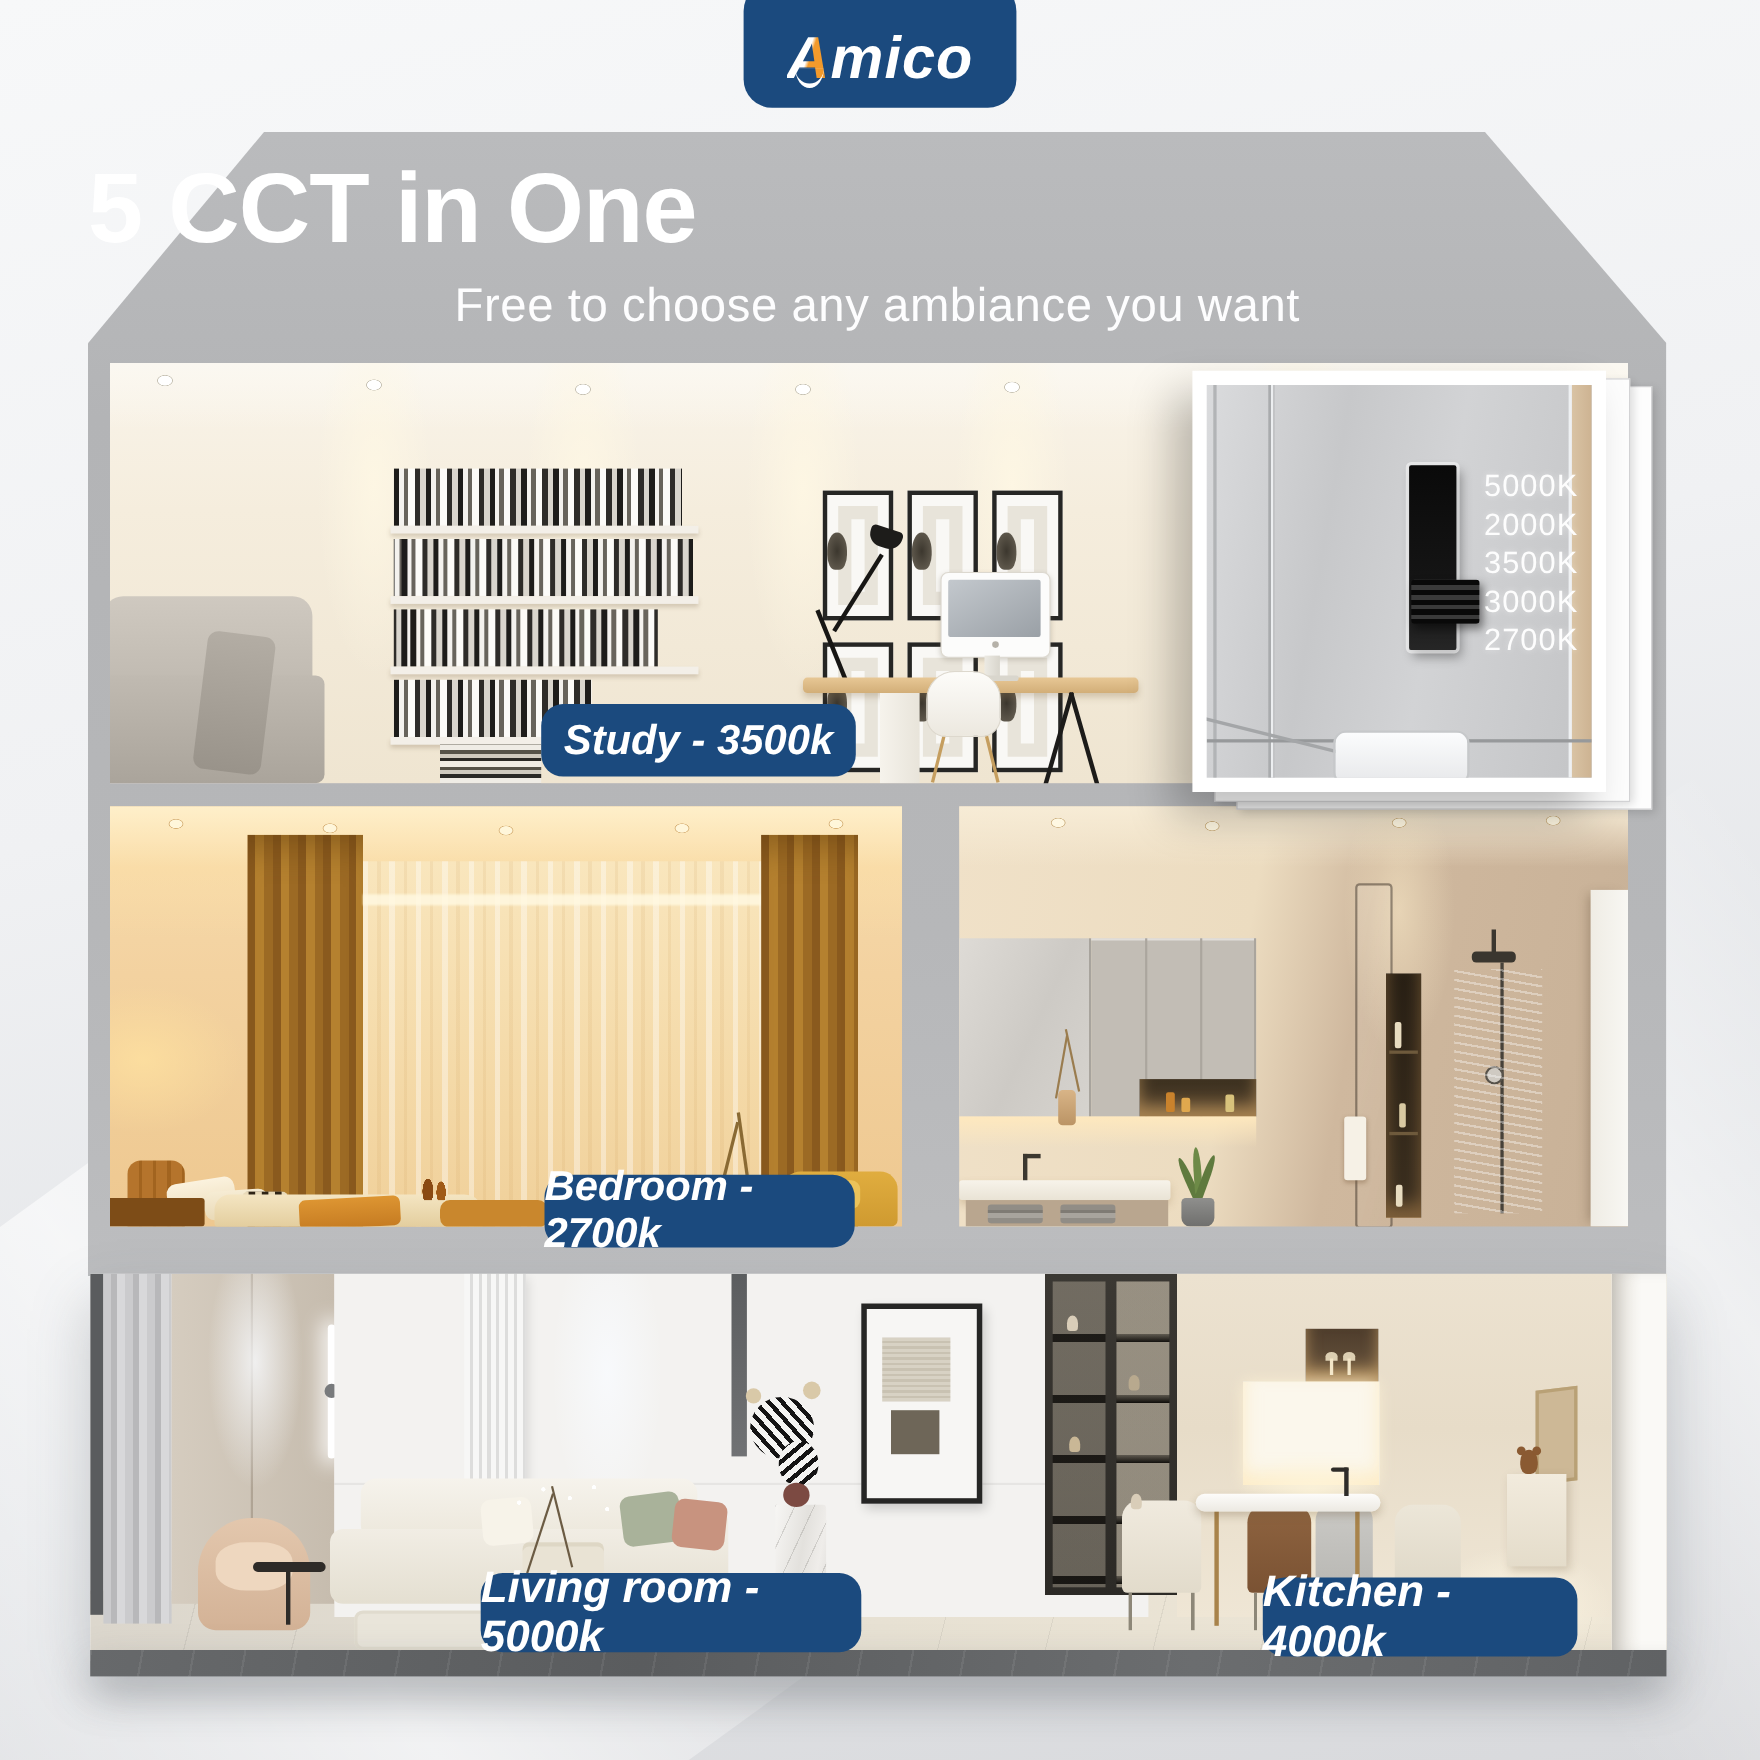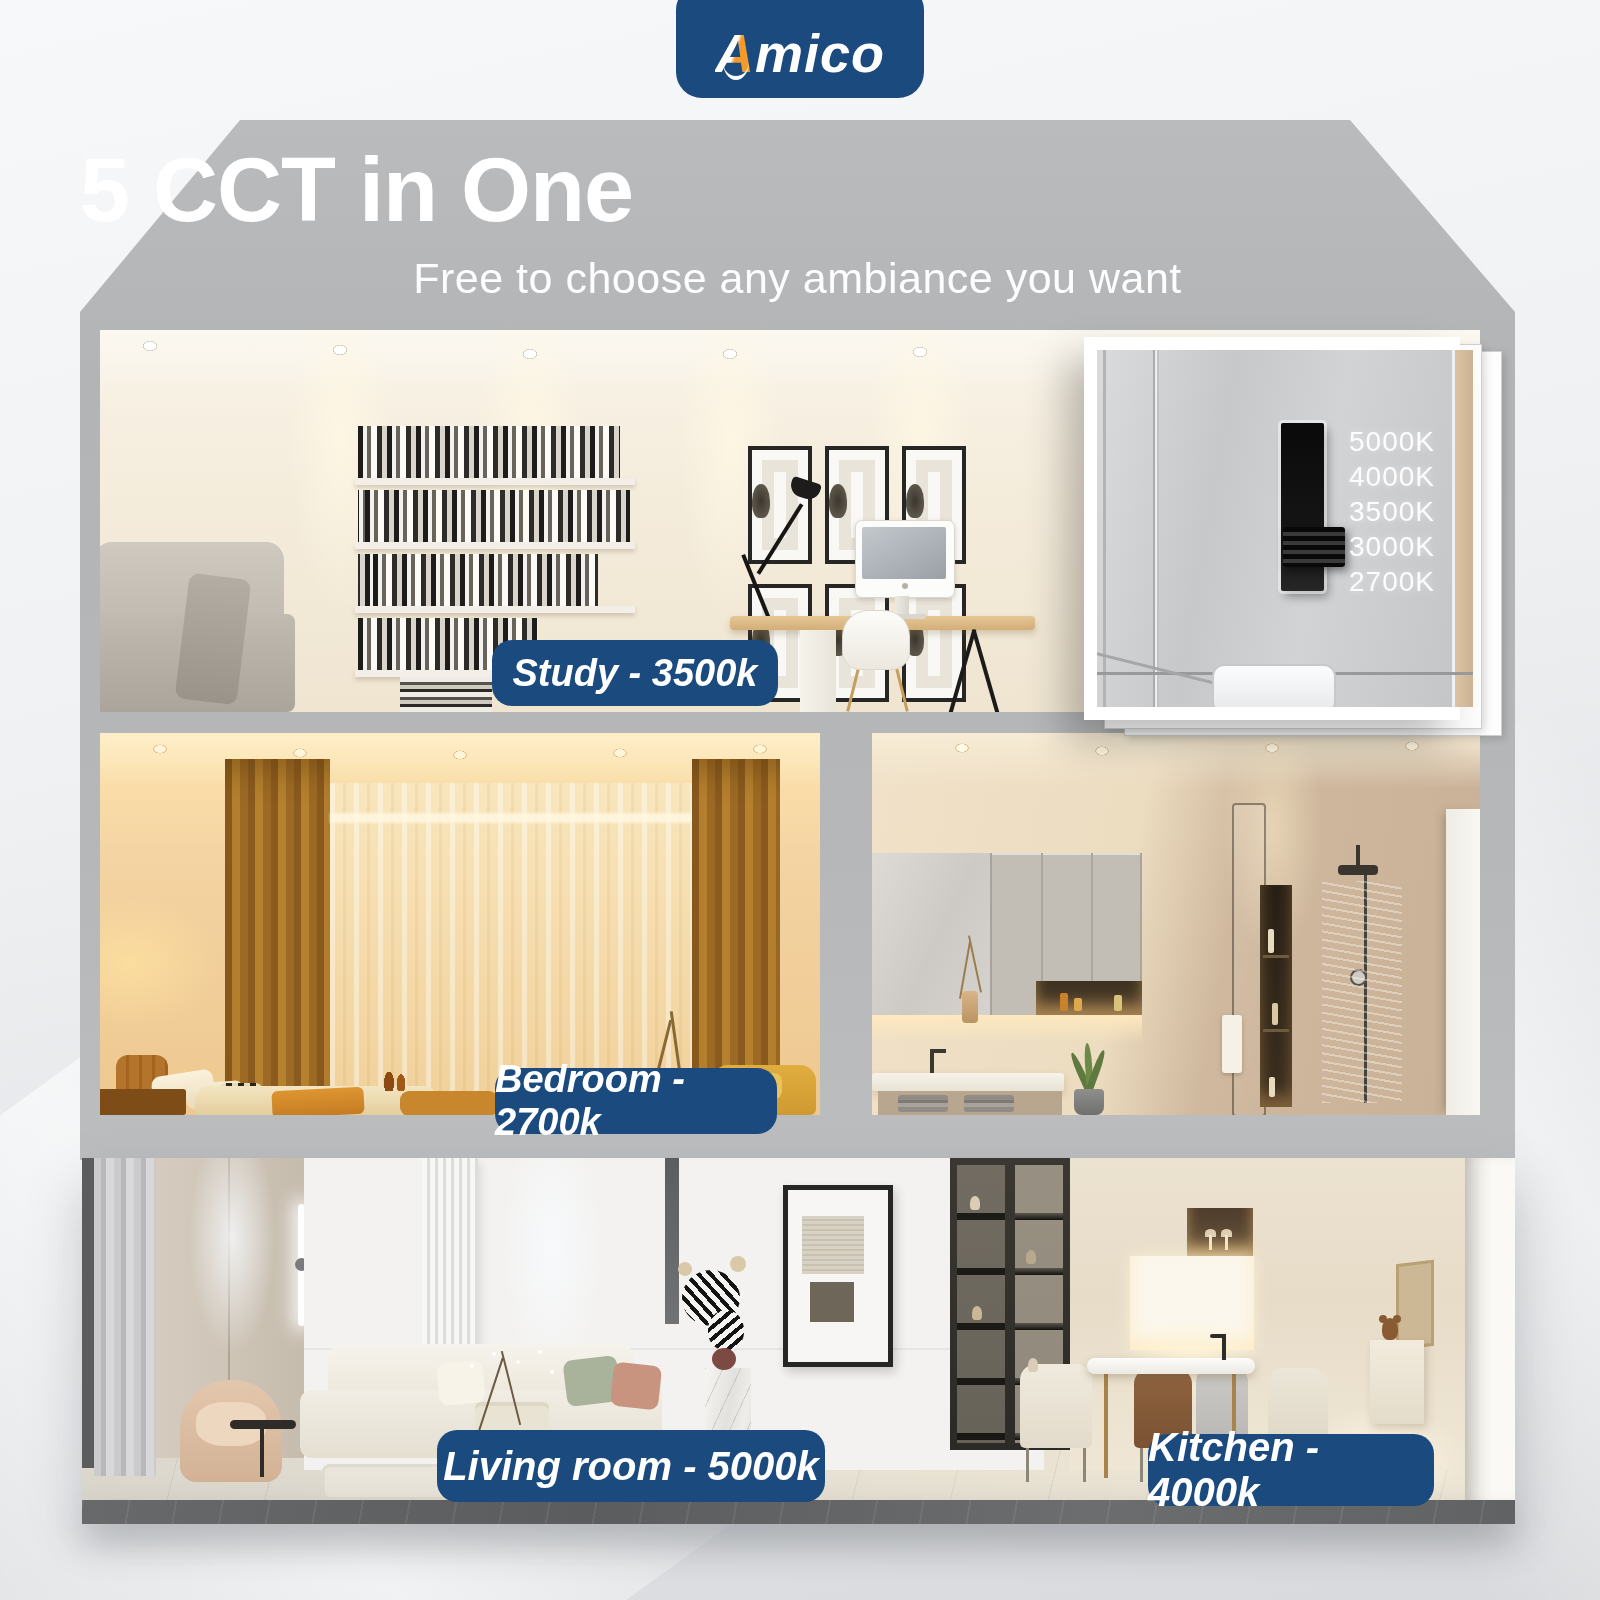--- a/index.html
+++ b/index.html
@@ -326,21 +326,21 @@
     background:repeating-linear-gradient(100deg,rgba(255,255,255,.14) 0 2px,transparent 2px 46px);}
 
   
   .inset-layer{position:absolute;width:376px;height:383px;background:#fdfdfd;border:1px solid #cfcfd1;
     box-shadow:3px 3px 8px rgba(0,0,0,.14);}
   .inset-layer.l2{left:1104px;top:344px;z-index:21;}
   .inset-layer.l3{left:1124px;top:351px;z-index:20;}
   .inset{left:1084px;top:337px;width:376px;height:383px;background:#ffffff;padding:13px;box-sizing:border-box;
     box-shadow:-18px 22px 38px rgba(0,0,0,.25);z-index:22;}
   .inset-photo{position:relative;width:100%;height:100%;overflow:hidden;
-    background:linear-gradient(100deg,#dadbdd 0%,#c7c8ca 32%,#d2d3d5 58%,#c3c4c6 100%);padding-left:26px;}
+    background:linear-gradient(100deg,#dadbdd 0%,#c7c8ca 32%,#d2d3d5 58%,#c3c4c6 100%);}
   .inset-photo *{position:absolute;}
   .ip-seam1{left:6px;top:0;width:3px;height:100%;background:#b2b4b6;}
   .ip-seam2{left:56px;top:0;width:6px;height:100%;
     background:linear-gradient(90deg,#a9abad 0 2px,#eceef0 2px 4px,#c2c3c5 4px 6px);}
   .ip-tan{right:0;top:0;width:18px;height:100%;background:linear-gradient(90deg,#d9c3a4,#cdb392);
     box-shadow:-3px 0 0 #eef0f2;}
   .ip-bottomline{left:0;top:322px;width:100%;height:3px;background:#97999b;}
   .ip-diag{left:-10px;top:316px;width:130px;height:3px;background:#a4a6a8;transform:rotate(14deg);}
   .ip-clamp{left:115px;top:314px;width:120px;height:46px;border-radius:12px;border:2px solid #c6c8ca;
     background:linear-gradient(180deg,#fbfcfd,#e7e8ea);}
@@ -354,21 +354,21 @@
     letter-spacing:1px;text-shadow:0 0 7px rgba(255,255,255,.45);font-weight:400;}
   .ip-labels span{display:block;position:static;}
 
   
   .badge{position:absolute;background:var(--brand-blue,#1B4A7E);border-radius:20px;color:#fff;
     display:flex;align-items:center;justify-content:center;font-weight:700;font-style:italic;
     font-size:38px;letter-spacing:0px;z-index:25;}
   .badge.study-b{left:492px;top:640px;width:286px;height:66px;}
   .badge.bedroom-b{left:495px;top:1040px;width:282px;height:66px;margin-top:28px;}
   .badge.bathroom-b{left:1095px;top:1048px;width:336px;height:66px;}
-  .badge.living-b{left:437px;top:1430px;width:388px;height:72px;font-size:40px;}
+  .badge.living-b{left:437px;top:1430px;width:346px;height:72px;font-size:40px;}
   .badge.kitchen-b{left:1148px;top:1434px;width:286px;height:72px;font-size:40px;}
 </style>
 </head>
 <body>
 
 <div class="canvas">
 
   <div class="streak s1"></div>
   <div class="streak s2"></div>
 
@@ -566,21 +566,21 @@
       <div class="ip-seam1"></div>
       <div class="ip-seam2"></div>
       <div class="ip-tan"></div>
       <div class="ip-bottomline"></div>
       <div class="ip-diag"></div>
       <div class="ip-clamp"></div>
       <div class="ip-slot"></div>
       <div class="ip-knob"></div>
       <div class="ip-labels">
         <span>5000K</span>
-        <span>4000K</span>
+        <span>2000K</span>
         <span>3500K</span>
         <span>3000K</span>
         <span>2700K</span>
       </div>
     </div>
   </div>
 
   <div class="badge study-b">Study - 3500k</div>
   <div class="badge bedroom-b">Bedroom - 2700k</div>
   <div class="badge living-b">Living room - 5000k</div>

